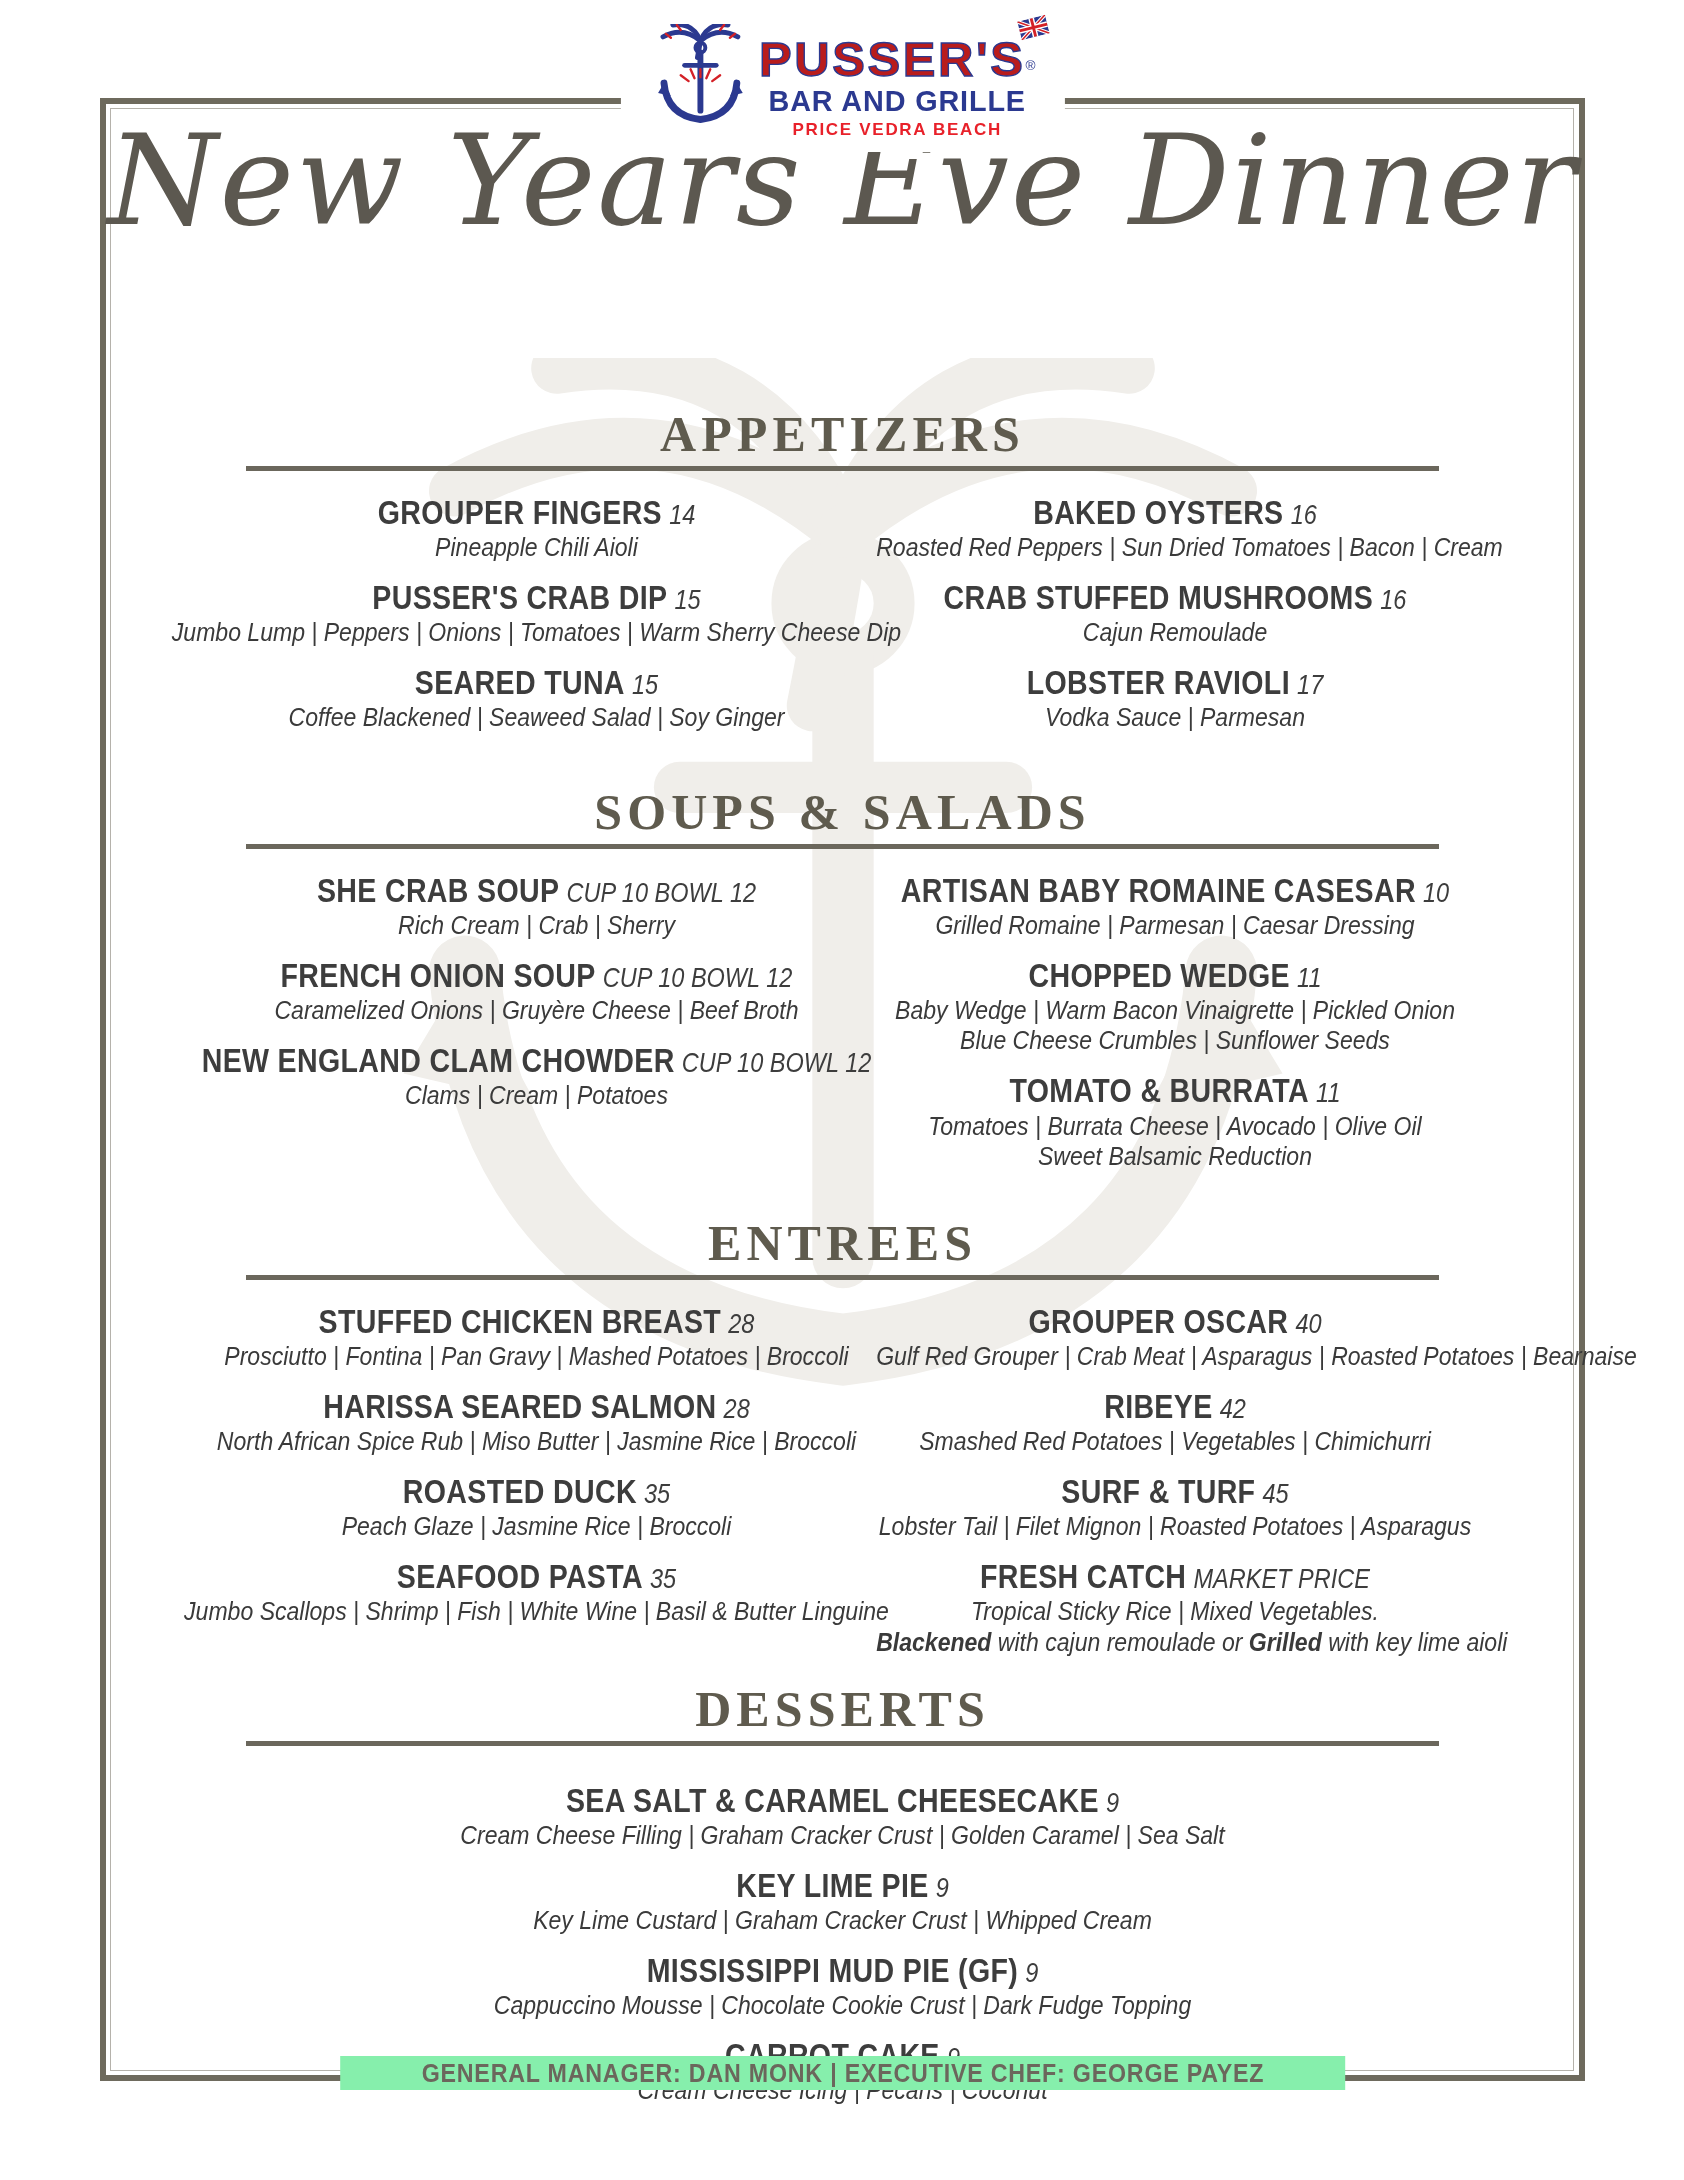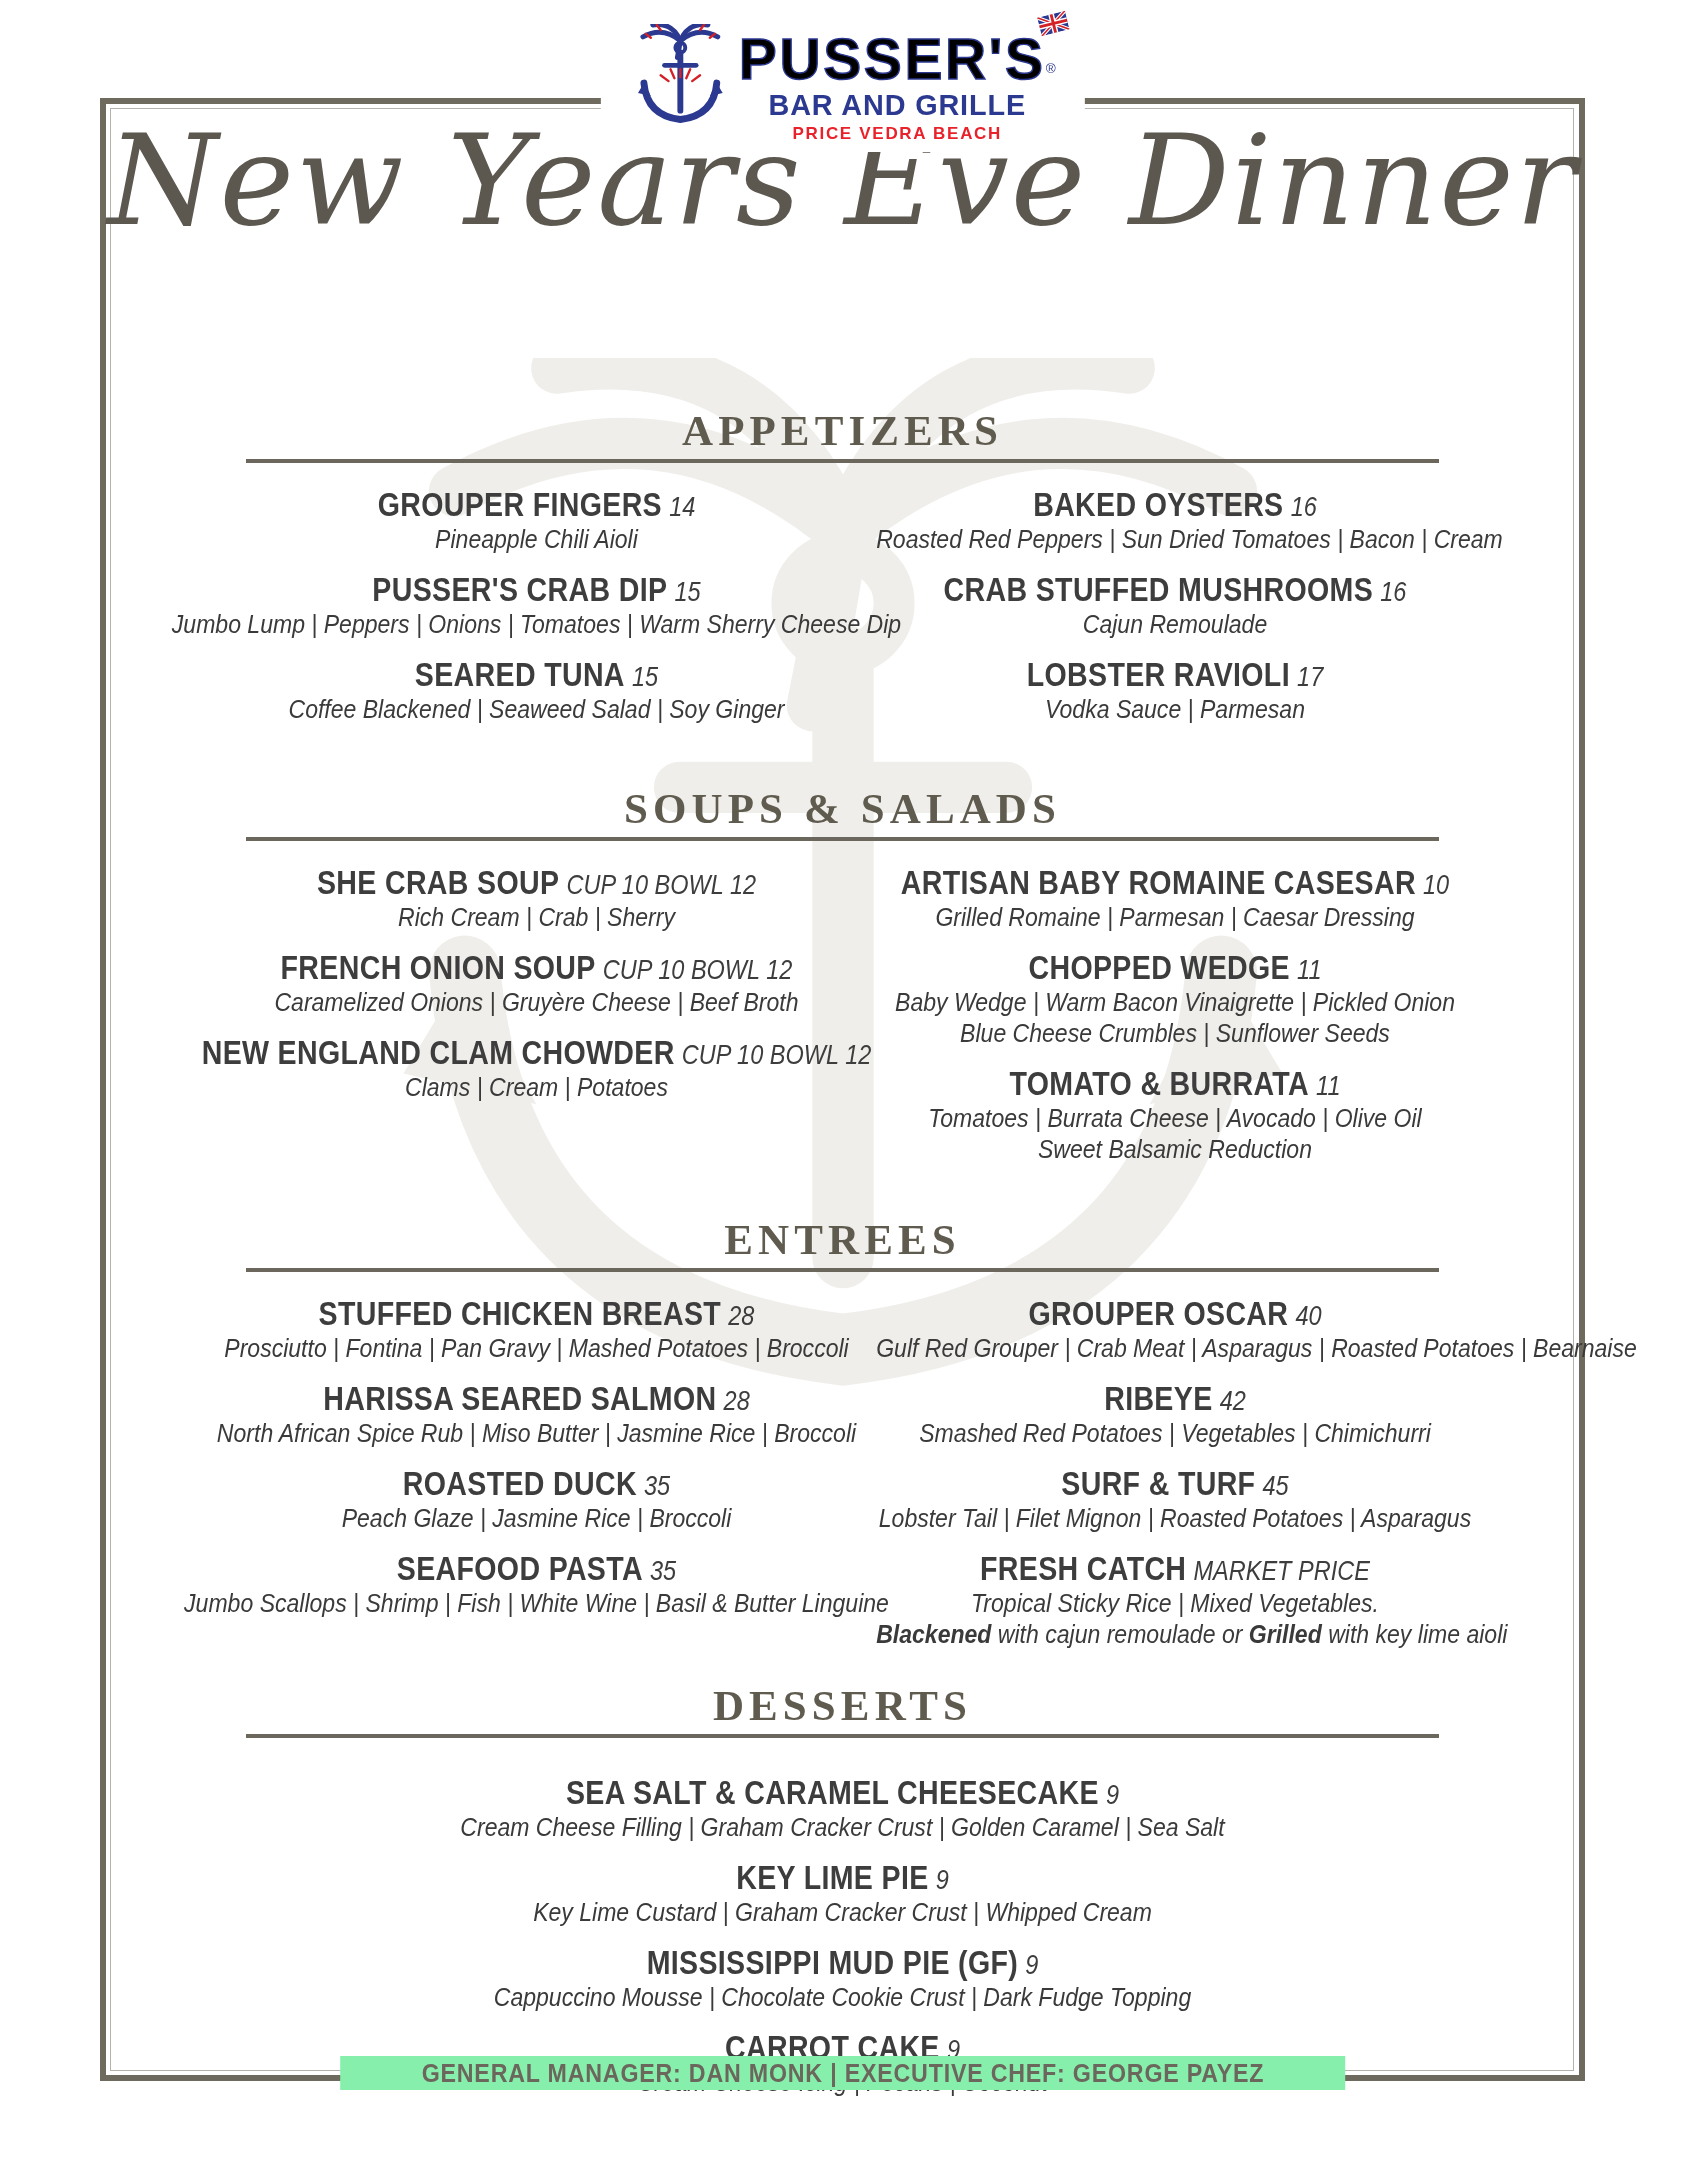--- a/index.html
+++ b/index.html
@@ -11,21 +11,21 @@
   .frame-thick{position:absolute;left:100px;top:98px;width:1485px;height:1983px;
     border:6.8px solid #6e6a5d;box-sizing:border-box;z-index:1;}
   .frame-thin{position:absolute;left:110px;top:108px;width:1464px;height:1963px;
     border:1.7px solid #b5b2ab;box-sizing:border-box;z-index:1;}
   
   .logo-wrap{position:absolute;top:24px;left:50%;transform:translateX(-50%);
     background:#fff;padding:0 29px;z-index:4;display:flex;align-items:center;gap:8.5px;}
   .logo-icon{width:101px;height:128px;flex:0 0 auto;}
   .logo-text{text-align:center;}
   .logo-name-row{position:relative;display:inline-block;}
-  .logo-name{font-size:57px;font-weight:bold;letter-spacing:2.6px;color:#000000;
+  .logo-name{font-size:49px;font-weight:bold;letter-spacing:2.6px;color:#b91c1c;
     -webkit-text-stroke:1.4px #2b3990;display:inline-block;transform:scaleX(1.0);line-height:1;}
   .logo-reg{font-size:13.6px;color:#2b3990;vertical-align:super;}
   .logo-flag{position:absolute;right:-12px;top:-17px;transform:rotate(-14deg);}
   .logo-sub{font-size:30px;font-weight:bold;color:#2b3990;letter-spacing:0.9px;line-height:1.15;
     display:block;transform:scaleX(0.96);}
   .logo-loc{font-size:17px;font-weight:bold;color:#e8212a;letter-spacing:1.7px;line-height:1.3;display:block;}
   
   .script-title{position:absolute;top:102px;left:0;width:100%;text-align:center;z-index:2;
     font-family:"DejaVu Serif", serif;font-style:italic;font-size:126px;line-height:1.25;
     color:#5c5850;letter-spacing:1.7px;}
@@ -33,21 +33,21 @@
   .watermark{position:absolute;left:50%;top:358px;transform:translateX(-50%);
     width:1261px;height:1329px;z-index:0;}
   
   #menu-sections{position:absolute;left:0;top:0;width:100%;height:100%;z-index:2;}
   .section{position:absolute;left:0;width:100%;}
   .sec-0{top:407px;}
   .sec-1{top:785px;}
   .sec-2{top:1216px;}
   .sec-3{top:1682px;}
   .section-header{text-align:center;font-family:"Liberation Serif", serif;font-weight:bold;
-    font-size:43px;line-height:1.1;letter-spacing:5.1px;color:#5f5b4e;}
+    font-size:50px;line-height:1.1;letter-spacing:5.1px;color:#5f5b4e;}
   .section-rule{width:1193px;height:4.3px;background:#6b675c;margin:4.3px auto 0;}
   .cols{display:flex;margin-top:22px;align-items:flex-start;}
   .col{text-align:center;}
   .col-left{width:843px;margin-left:115px;}
   .col-right{width:664px;margin-left:-115px;}
   .col-single{width:1193px;margin:35px auto 0;text-align:center;}
   .item{margin-bottom:15.3px;}
   .item-name-line{font-size:34px;font-weight:bold;color:#3d3d3d;line-height:1.15;
     transform:scaleX(0.84);white-space:nowrap;letter-spacing:0.4px;}
   .item-price{font-style:italic;font-weight:normal;font-size:28px;margin-left:8.5px;letter-spacing:0;}

